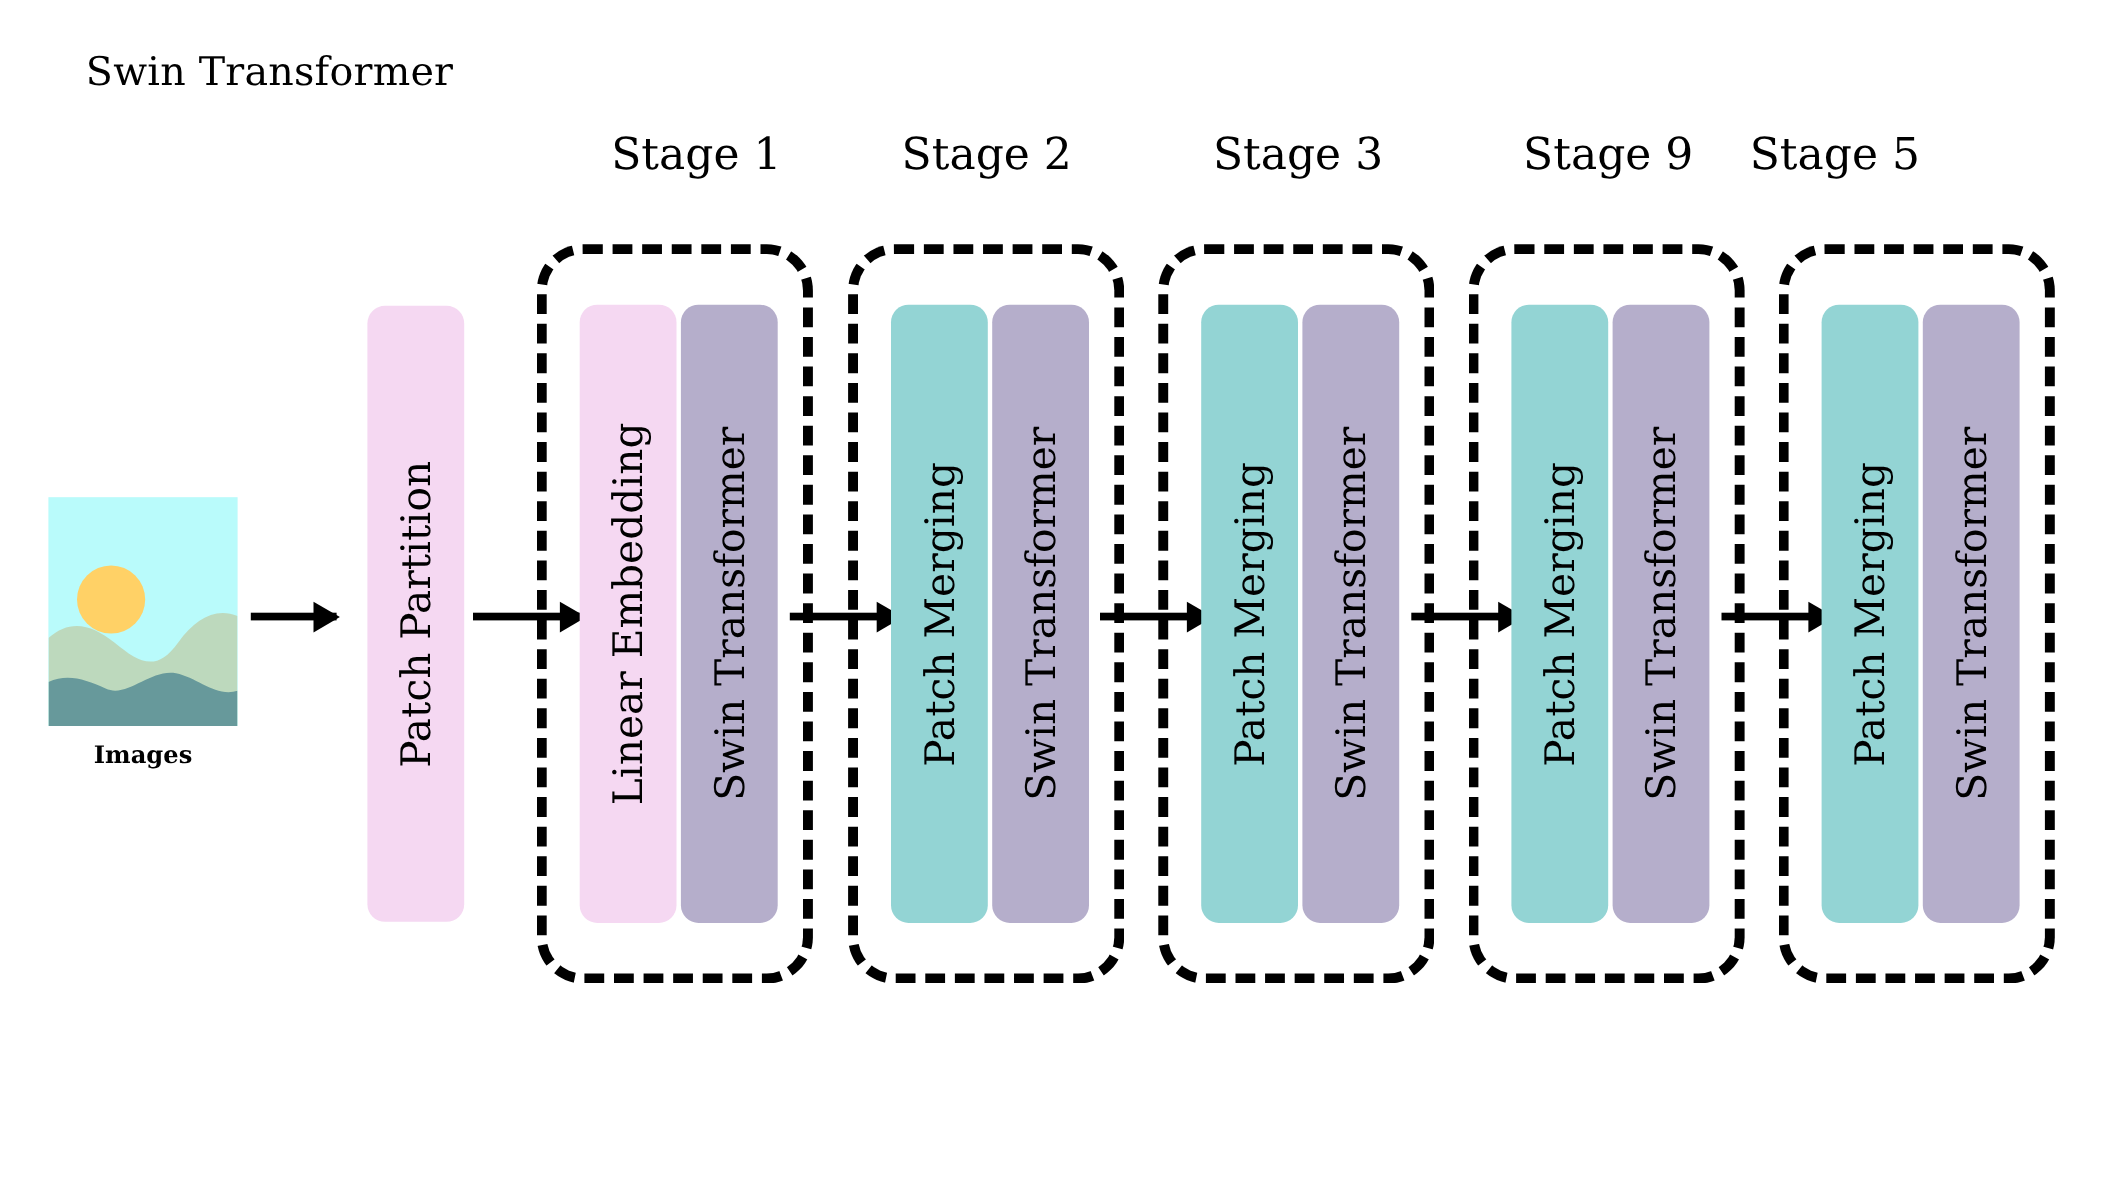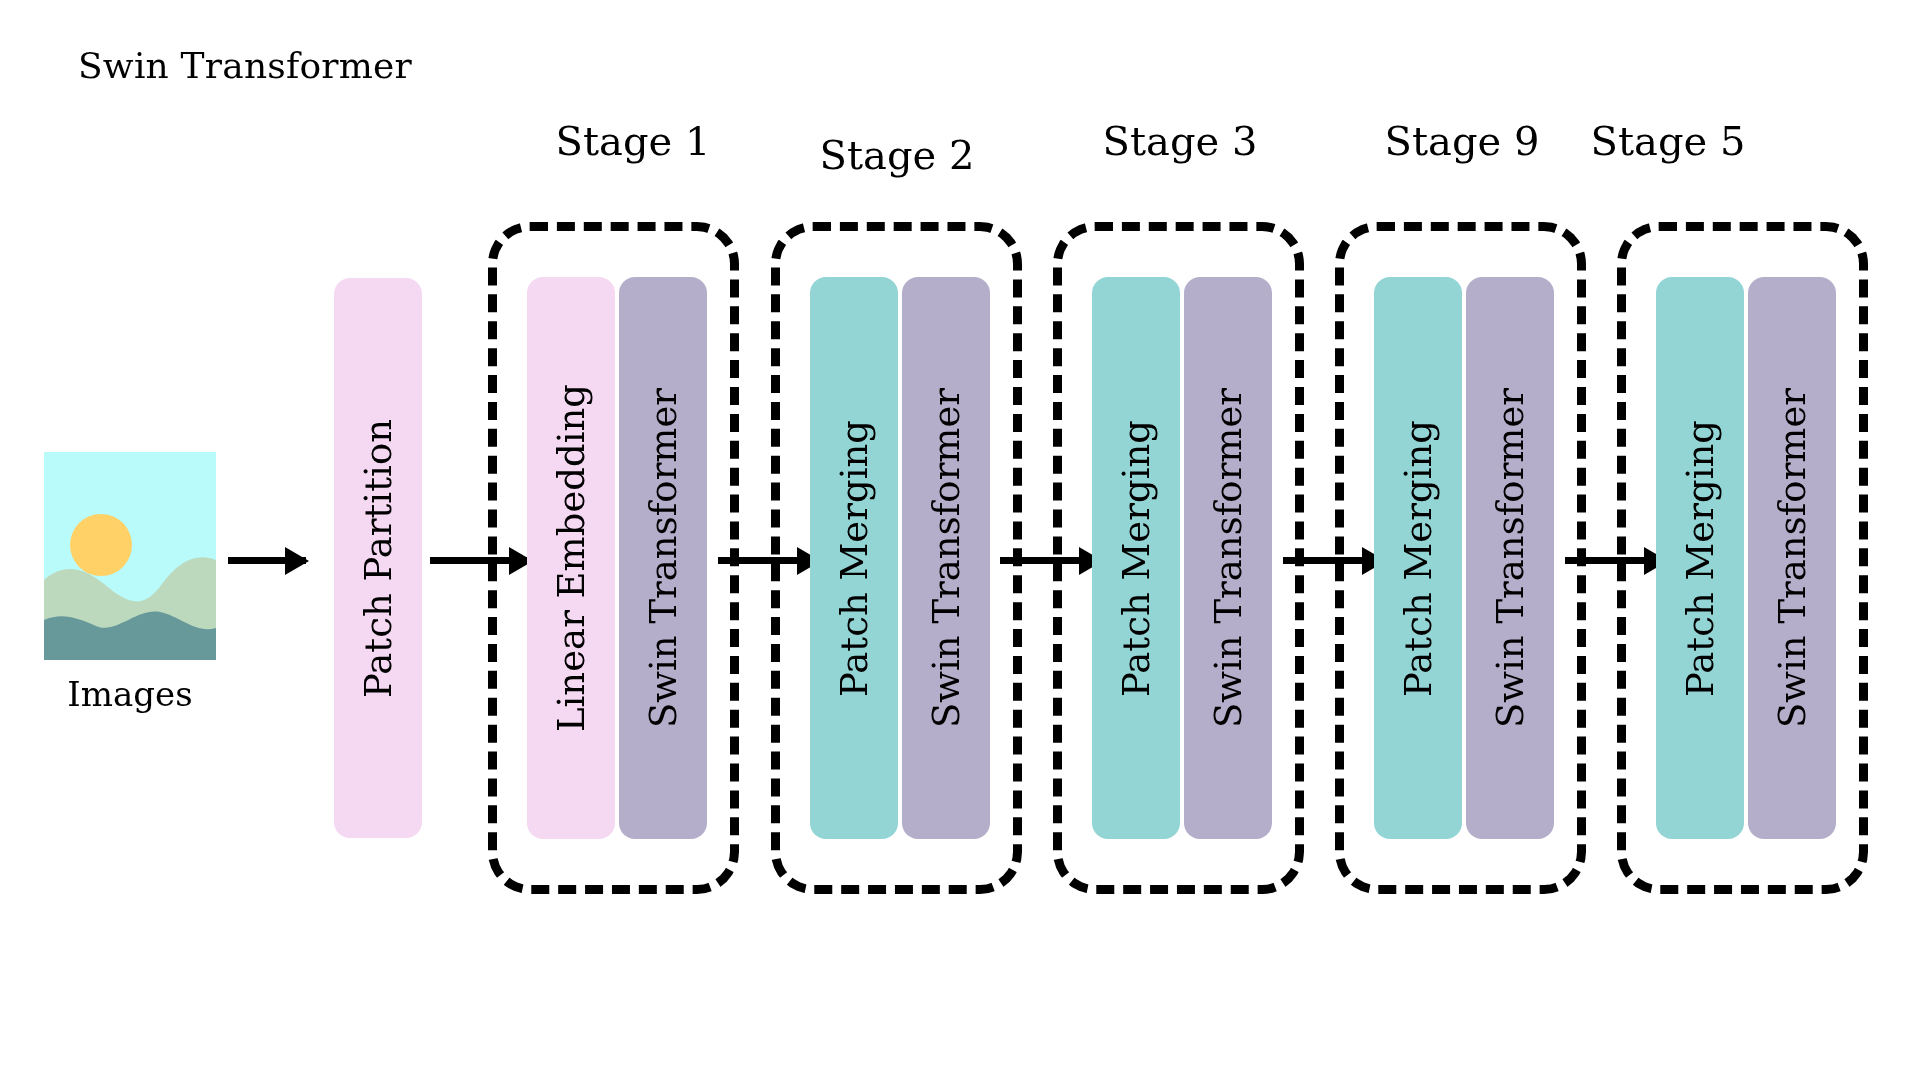--- a/index.html
+++ b/index.html
@@ -66,23 +66,24 @@
     left: 0;
     width: 172px;
   }
   #hill-back-shape { bottom: 0; height: 120px; }
   #hill-front-shape { bottom: 0; height: 70px; }
   #images-caption {
     position: absolute;
     left: 86px;
     top: 222px;
     transform: translateX(-50%);
-    font-size: 34px;
-    white-space: nowrap;
-    font-family: "DejaVu Serif", "Liberation Serif", serif;
+    font-size: 22px;
+    white-space: nowrap;
+    font-family: "DejaVu Serif", "Liberation Serif", serif;
+    font-weight: bold;
   }
 
   
   .block {
     position: absolute;
     border-radius: 16px;
     display: flex;
     align-items: center;
     justify-content: center;
   }
@@ -123,21 +124,21 @@
     border-bottom: 14px solid transparent;
     border-left: 24px solid #000000;
   }
 </style>
 </head>
 <body>
 
 <div id="diagram-title">Swin Transformer</div>
 
 <div class="stage-label" style="left:633px;">Stage 1</div>
-<div class="stage-label" style="left:897px;margin-top:14px;">Stage 2</div>
+<div class="stage-label" style="left:897px;">Stage 2</div>
 <div class="stage-label" style="left:1180px;">Stage 3</div>
 <div class="stage-label" style="left:1462px;">Stage 9</div>
 <div class="stage-label" style="left:1668px;">Stage 5</div>
 
 <div id="source-image-group">
   <div id="source-image">
     <div id="sun-shape"></div>
     <svg id="hill-back-shape" viewBox="0 0 172 120" preserveAspectRatio="none">
       <path d="M0,40 C20,22 40,28 60,44 C82,62 98,72 118,44 C134,22 152,12 172,20 L172,120 L0,120 Z" fill="#bdd9bd"></path>
     </svg>

